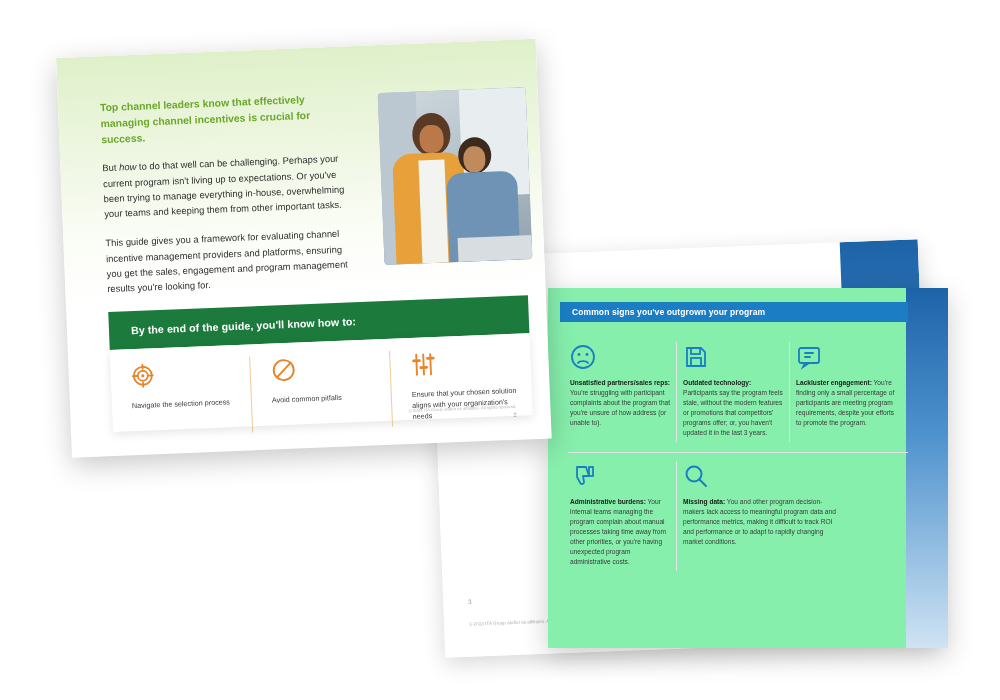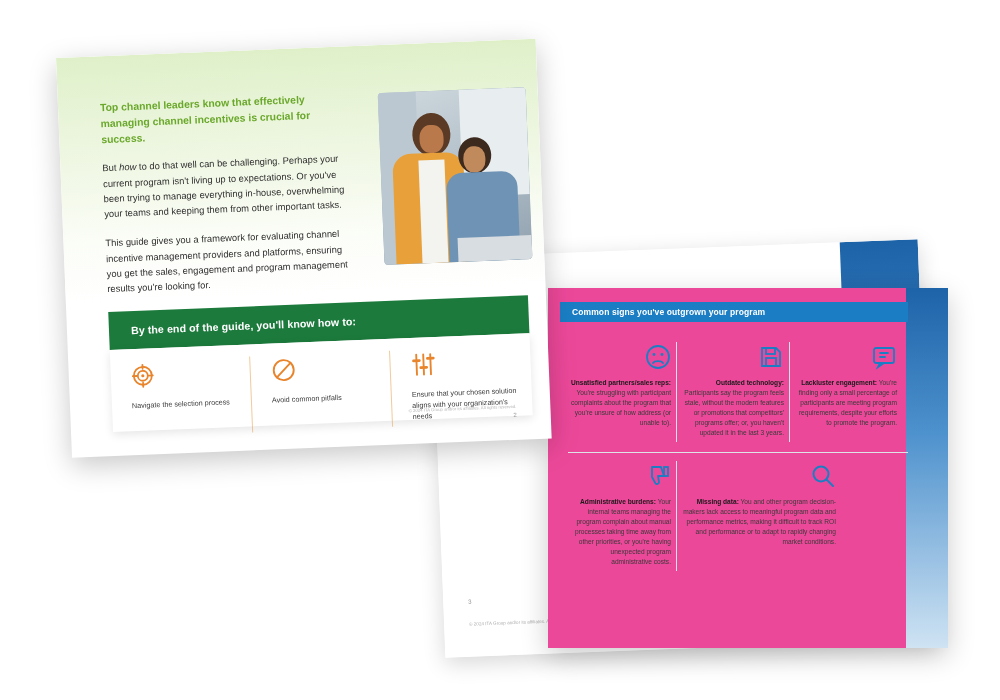--- a/index.html
+++ b/index.html
@@ -61,24 +61,23 @@
     width: 130px;
   }
 
   
   #page-front {
     position: absolute;
     left: 548px;
     top: 288px;
     width: 400px;
     height: 360px;
-    background: #ec4899;
+    background: #86efac;
     box-shadow: 0 8px 26px rgba(0,0,0,0.20);
     overflow: hidden;
-    text-align: right;
   }
   #page-front .pf-banner {
     position: absolute;
     left: 12px;
     top: 14px;
     right: 40px;
     height: 20px;
     background: #1b7ec4;
     display: flex;
     align-items: center;

